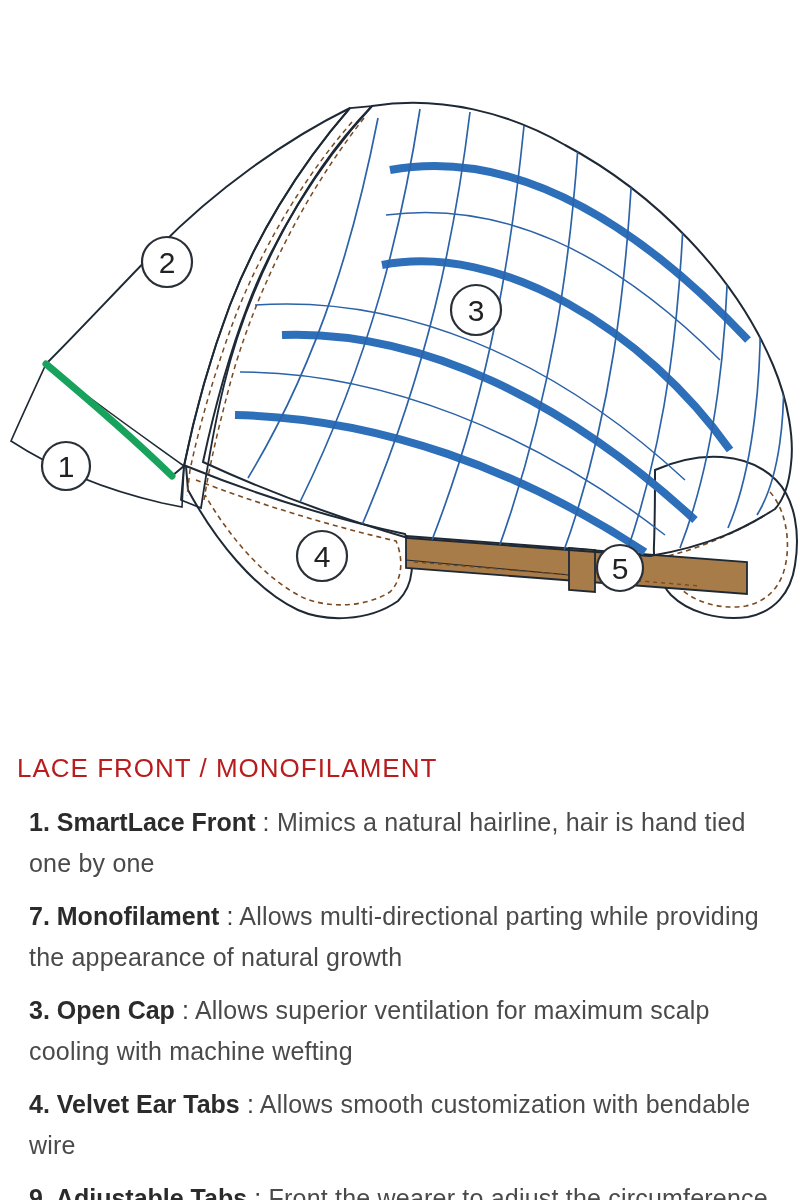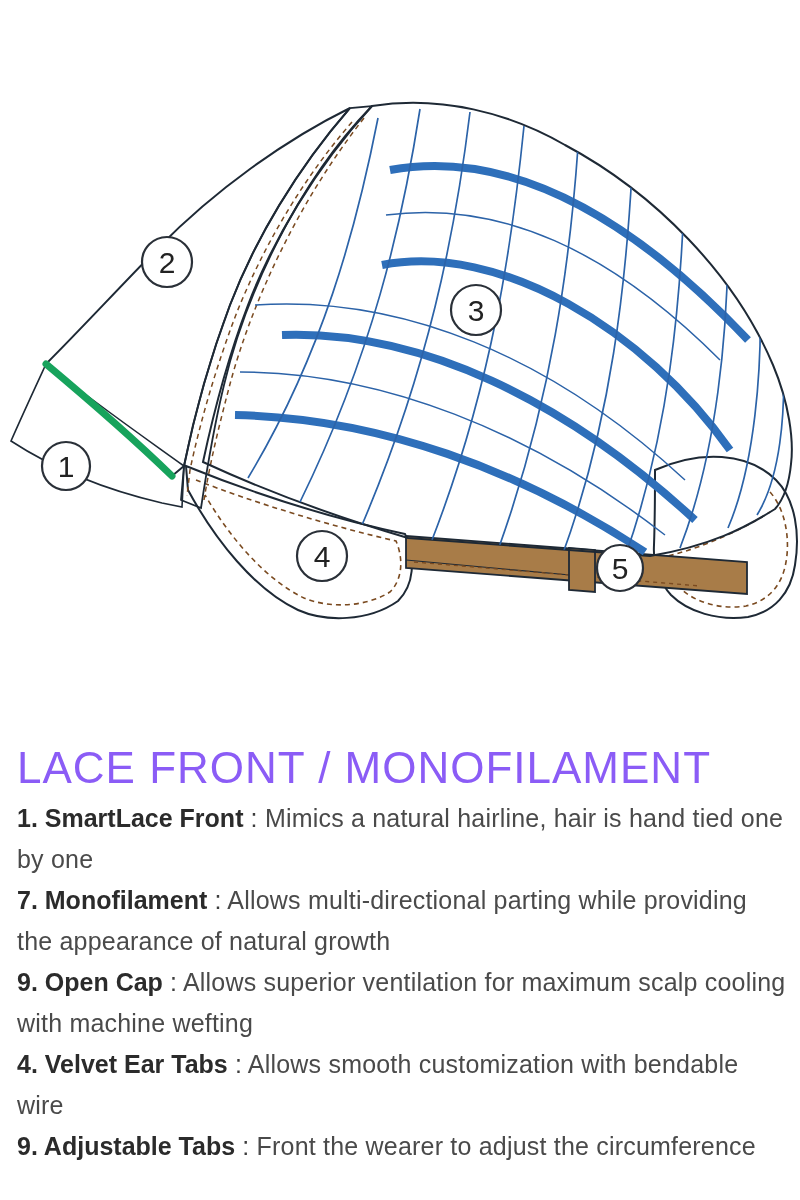--- a/index.html
+++ b/index.html
@@ -1,22 +1,22 @@
 <!DOCTYPE html>
 <html><head>
 <meta charset="utf-8">
 <style>
   html,body{margin:0;padding:0;background:#ffffff;}
   .page{position:relative;width:800px;height:1200px;background:#fff;overflow:hidden;
         font-family:"Liberation Sans",sans-serif;}
   .diagram-wrap{position:absolute;top:0;left:0;width:800px;height:700px;}
   .legend{position:absolute;top:746px;left:17px;width:772px;}
-  .legend-title{font-size:44px;font-weight:300;letter-spacing:1px;color:#8b5cf6;
+  .legend-title{font-size:26px;font-weight:300;letter-spacing:1px;color:#b91c1c;
                 margin:0 0 8px 0;line-height:44px;}
-  .legend p{margin:0;font-size:25px;line-height:41px;color:#4a4a4a;letter-spacing:0.2px;}
+  .legend p{margin:12px;font-size:25px;line-height:41px;color:#4a4a4a;letter-spacing:0.2px;}
   .legend .lbl{font-weight:bold;color:#2b2b2b;letter-spacing:0;}
   .legend .sep{color:#3d3d3d;}
   svg .outline{stroke:#1e2935;stroke-width:2;fill:none;}
   svg text.marker-num{font-family:"Liberation Sans",sans-serif;font-size:30px;fill:#222;}
 </style>
 </head>
 <body>
 
 <div class="page">
 
@@ -135,21 +135,21 @@
 
   <div class="legend">
     <h1 class="legend-title">LACE FRONT / MONOFILAMENT</h1>
     <p>
       <span class="lbl">1. SmartLace Front</span><span class="sep"> : </span><span class="desc">Mimics a natural hairline, hair is hand tied one by one</span>
     </p>
     <p>
       <span class="lbl">7. Monofilament</span><span class="sep"> : </span><span class="desc">Allows multi-directional parting while providing the appearance of natural growth</span>
     </p>
     <p>
-      <span class="lbl">9. Open Cap</span><span class="sep"> : </span><span class="desc">Allows superior ventilation for maximum scalp cooling with machine wefting</span>
+      <span class="lbl">3. Open Cap</span><span class="sep"> : </span><span class="desc">Allows superior ventilation for maximum scalp cooling with machine wefting</span>
     </p>
     <p>
       <span class="lbl">4. Velvet Ear Tabs</span><span class="sep"> : </span><span class="desc">Allows smooth customization with bendable wire</span>
     </p>
     <p>
       <span class="lbl">9. Adjustable Tabs</span><span class="sep"> : </span><span class="desc">Front the wearer to adjust the circumference</span>
     </p>
   </div>
 
 </div>

